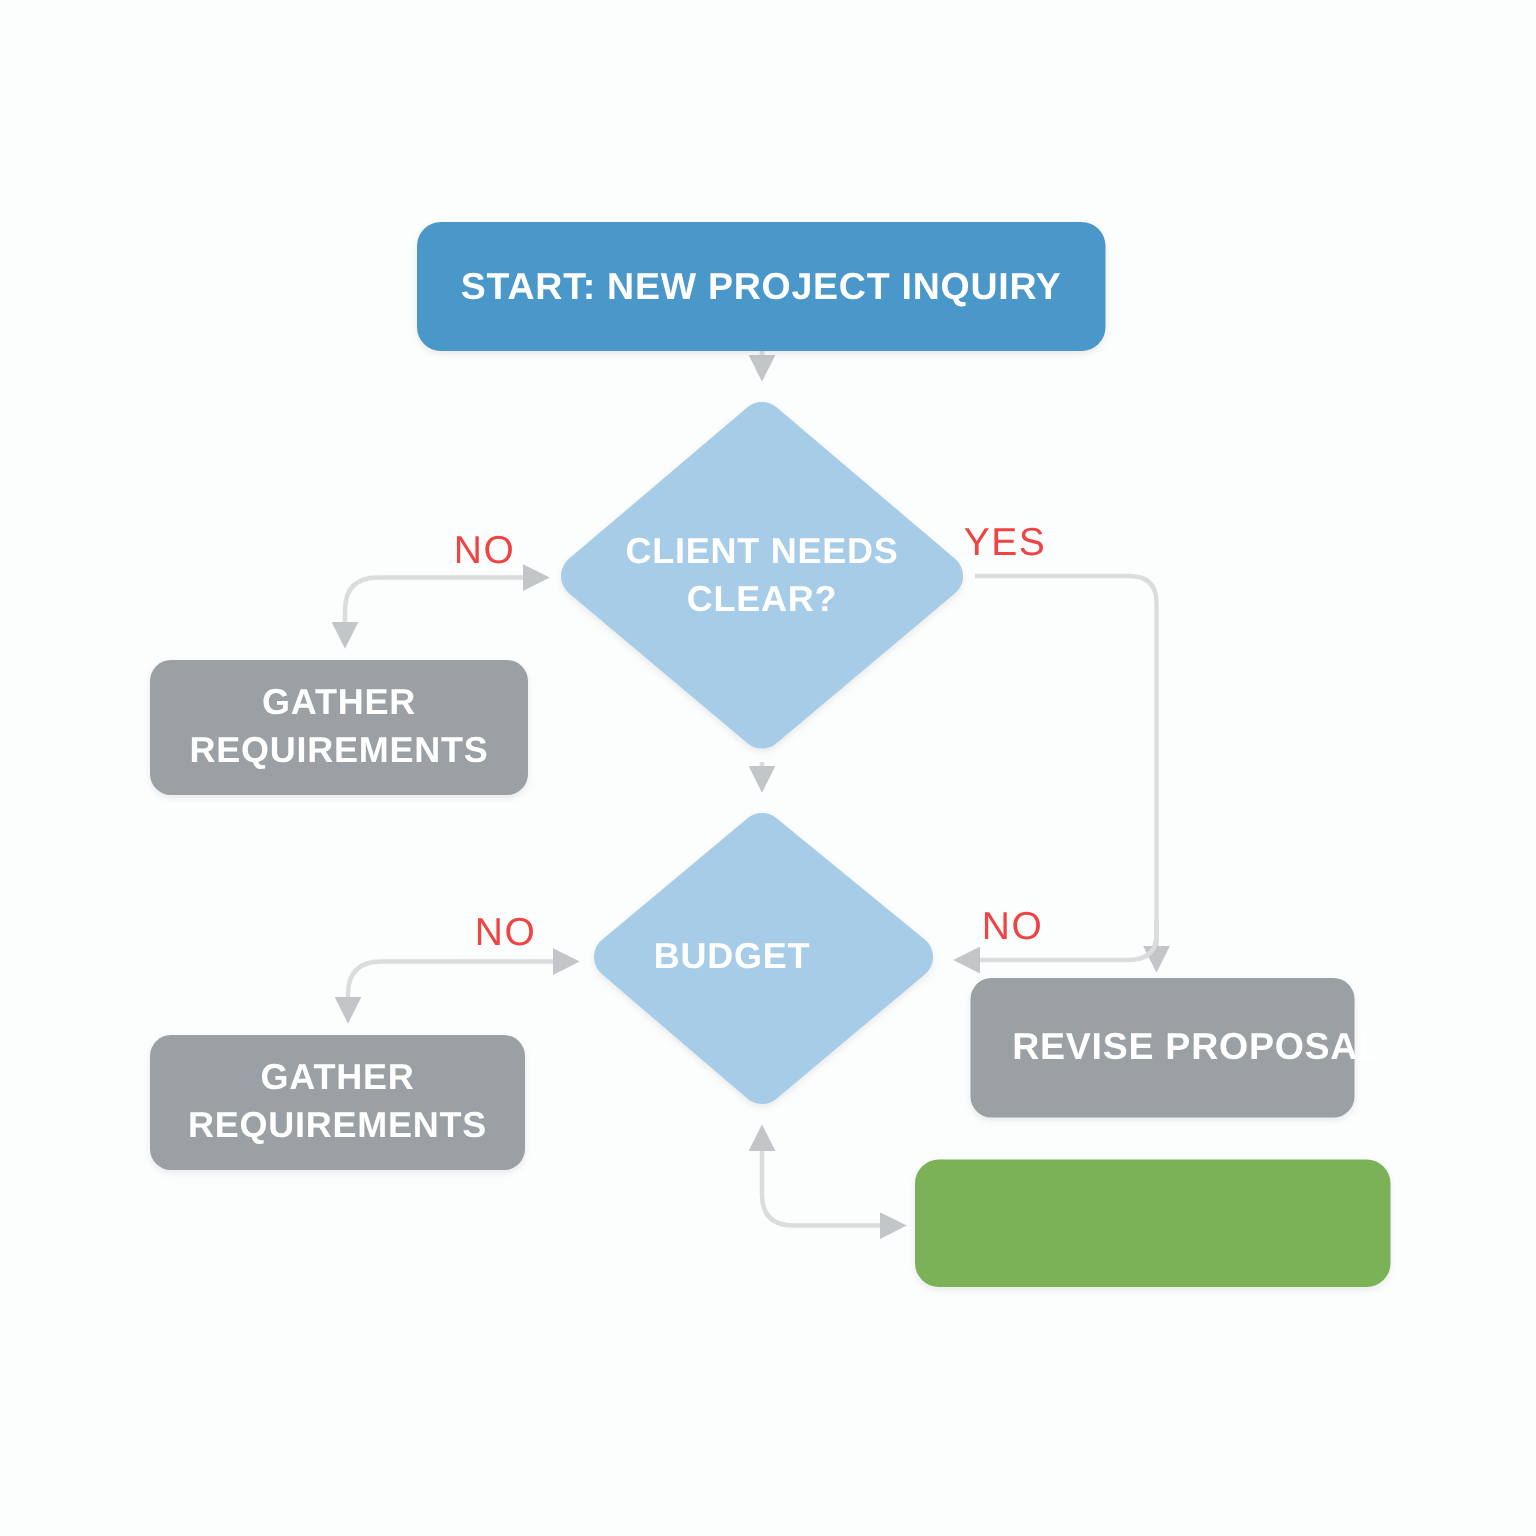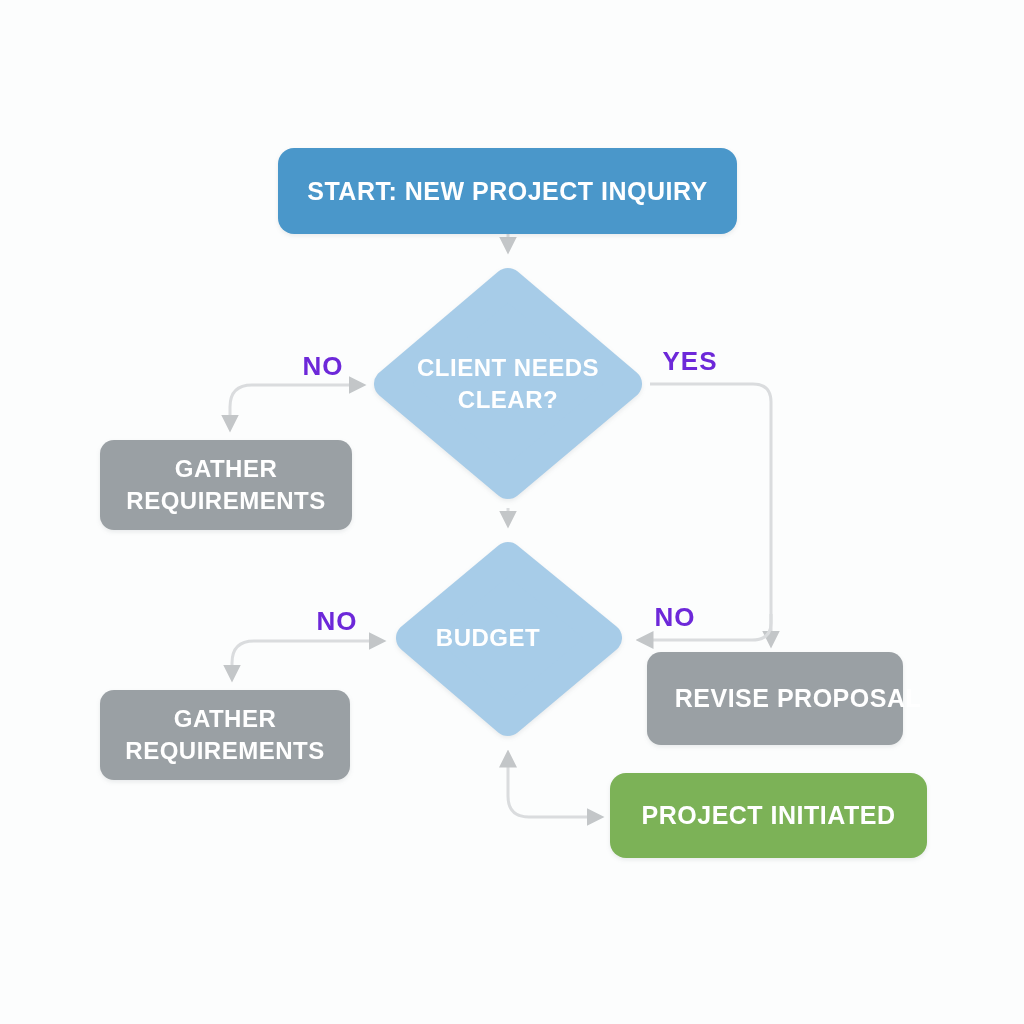--- a/index.html
+++ b/index.html
@@ -46,22 +46,22 @@
     user-select: none;
   }
   .node-label-lg { font-size: 25px; }
   .node-label-md { font-size: 24px; }
   .edge-label {
     position: absolute;
     display: flex;
     align-items: center;
     justify-content: center;
     font-size: 26px;
-    font-weight: bold;
-    color: #6d28d9;
+    font-weight: normal;
+    color: #ef4444;
     letter-spacing: 1px;
     user-select: none;
   }
 </style>
 </head>
 <body>
 
 <div id="stage">
 
   <svg id="diagram-svg" width="1024" height="1024" viewBox="0 0 1024 1024">
@@ -116,23 +116,22 @@
     <span>BUDGET</span>
   </div>
 
   <div class="label node-label-md" style="left:100px; top:690px; width:250px; height:90px;">
     <span>GATHER</span>
     <span>REQUIREMENTS</span>
   </div>
 
   <div class="label node-label-lg" style="left:670px; top:652px; width:256px; height:93px;">REVISE PROPOSAL</div>
 
-  <div class="label node-label-lg" style="left:610px; top:773px; width:317px; height:85px;">PROJECT INITIATED</div>
 
   <div class="edge-label" style="left:293px; top:351px; width:60px; height:30px;">NO</div>
 
-  <div class="edge-label" style="left:660px; top:346px; width:60px; height:30px;">YES</div>
+  <div class="edge-label" style="left:640px; top:346px; width:60px; height:30px;">YES</div>
 
   <div class="edge-label" style="left:307px; top:606px; width:60px; height:30px;">NO</div>
 
   <div class="edge-label" style="left:645px; top:602px; width:60px; height:30px;">NO</div>
 
 </div>
 
 </body></html>

